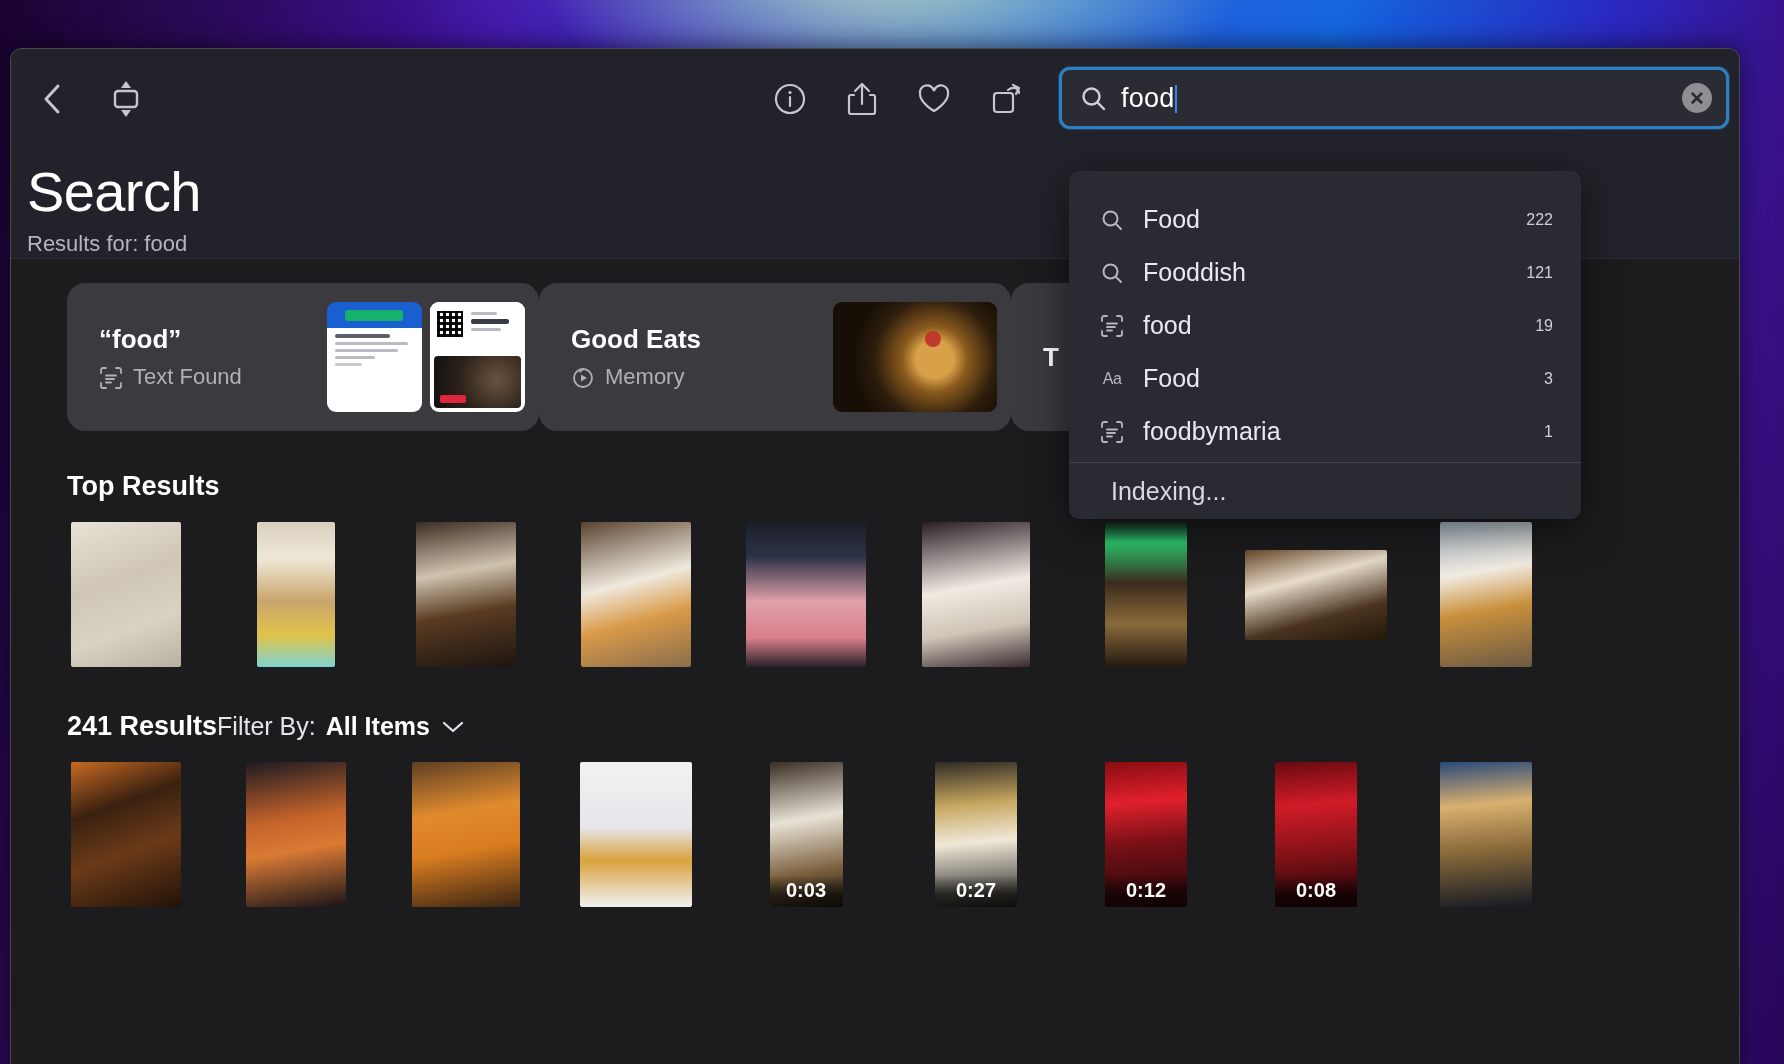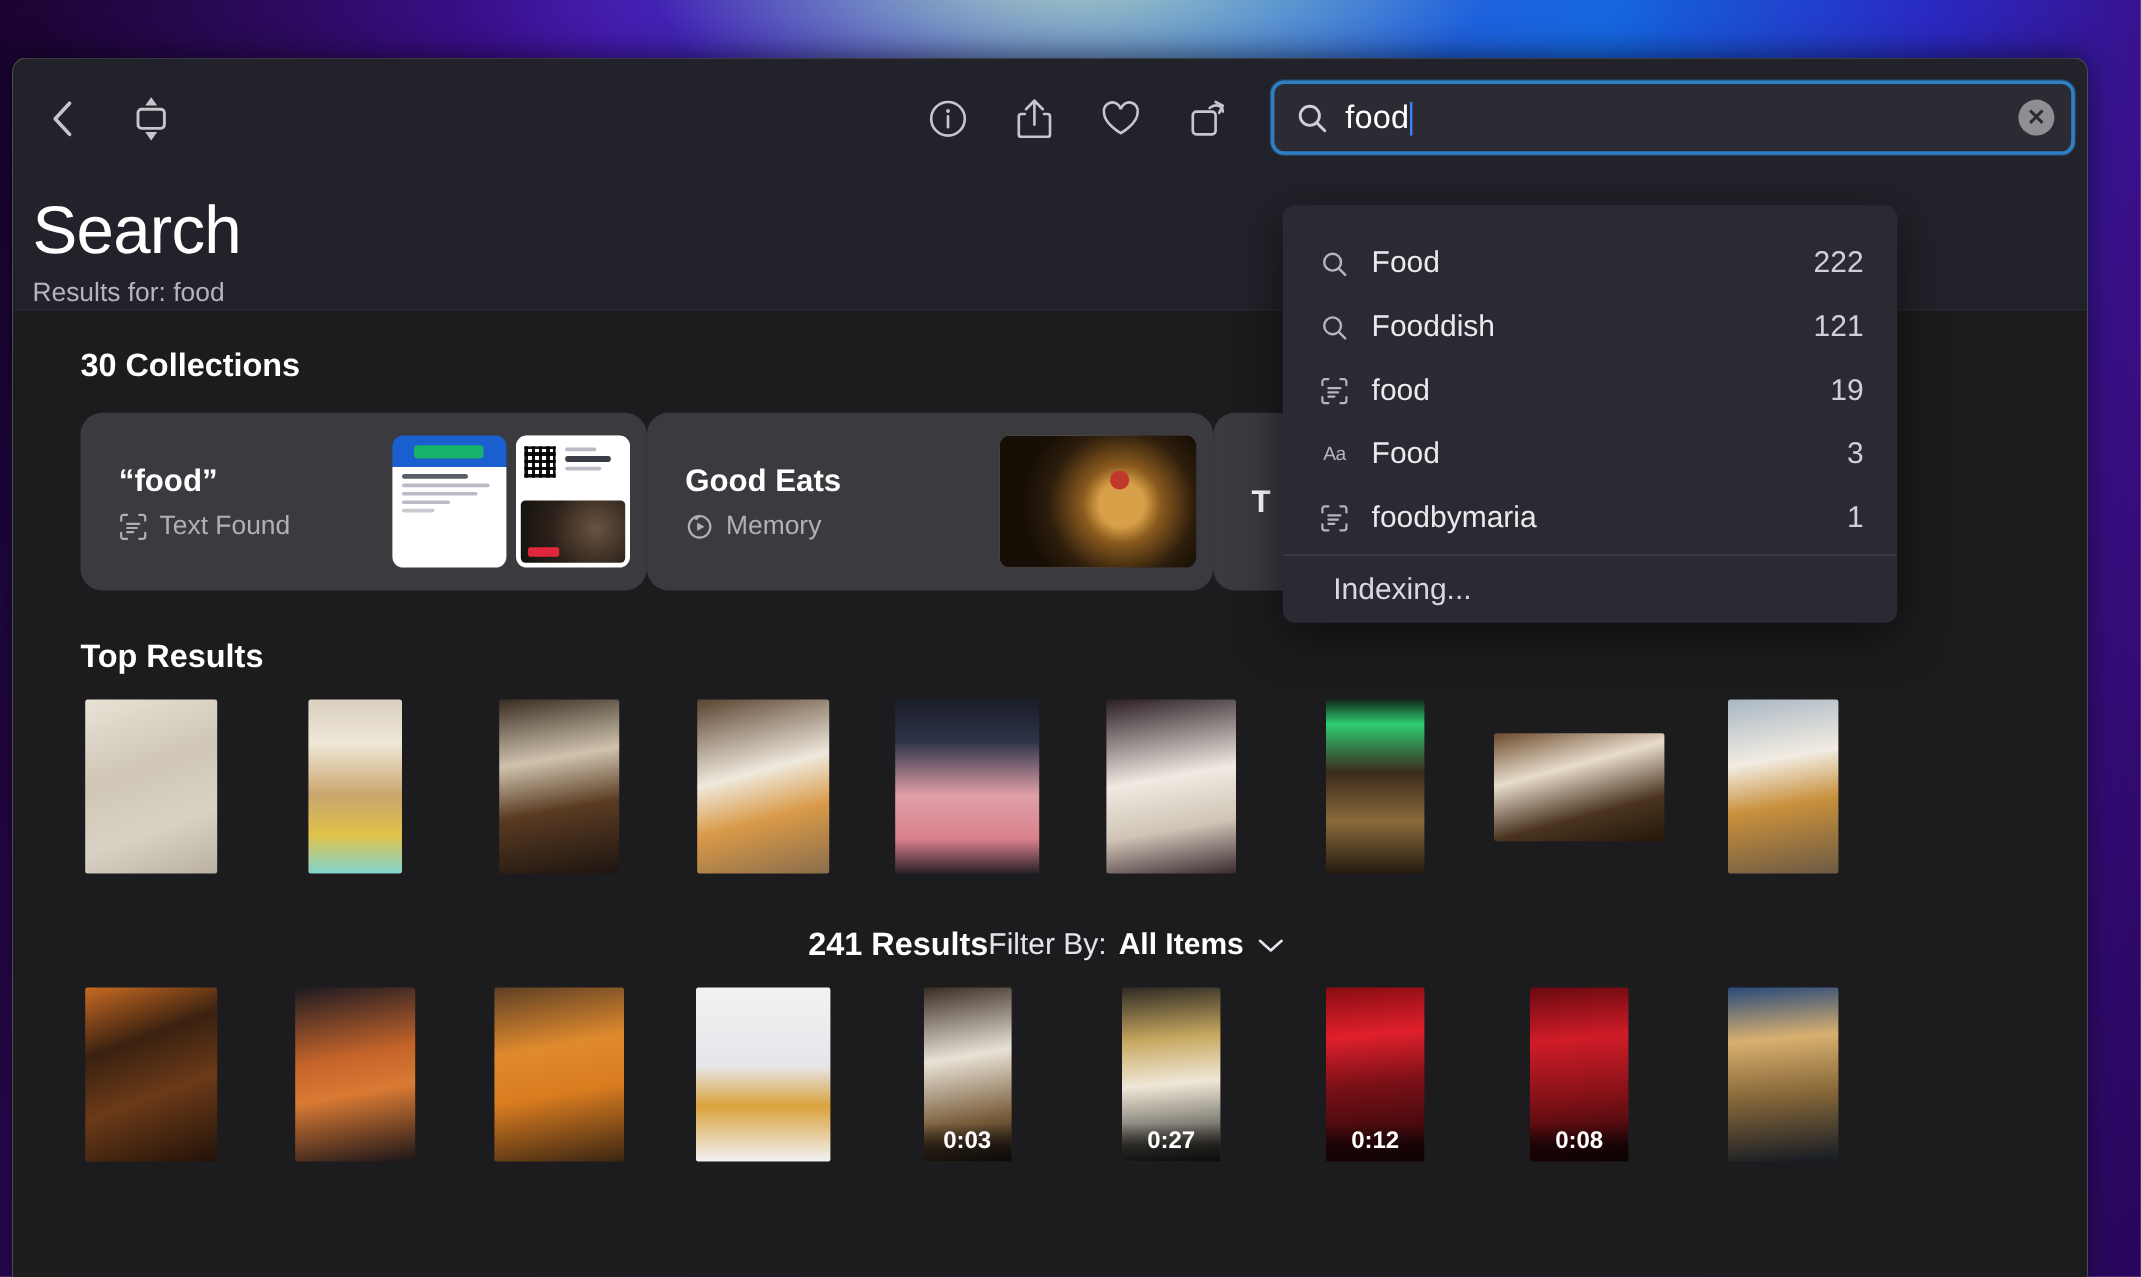--- a/index.html
+++ b/index.html
@@ -226,21 +226,21 @@
   .dur-badge {
     position: absolute; left: 0; right: 0; bottom: 0;
     padding: 4px 0 5px 0;
     text-align: center;
     font-size: 20px; font-weight: bold; color: #ffffff;
     background: linear-gradient(rgba(0,0,0,0) 0%, rgba(0,0,0,0.55) 60%);
   }
 
   
   #results-header {
-    display: flex; align-items: center; justify-content: center;
+    display: flex; align-items: center; justify-content: flex-start;
     margin-top: 44px; padding-right: 60px;
   }
   #filter-by {
     display: flex; align-items: center; gap: 10px;
     font-size: 25px; color: #ffffff;
   }
   #filter-by .label { color: #e4e4e9; }
   #filter-by .value { font-weight: bold; }
 
   
@@ -259,21 +259,21 @@
     display: flex; align-items: center;
     padding: 0 28px 0 30px;
     gap: 18px;
   }
   .sugg-icon {
     width: 26px; height: 26px; flex: none;
     display:flex; align-items:center; justify-content:center;
     color: #b6b6be;
   }
   .sugg-label { flex: 1; font-size: 25px; color: #e9e9ee; }
-  .sugg-count { font-size: 25px; color: #cfcfd6; }
+  .sugg-count { font-size: 16px; color: #cfcfd6; }
   #sugg-divider { height: 1px; background: #43434c; margin: 4px 0 0 0; }
   #sugg-footer {
     height: 56px;
     display: flex; align-items: center;
     padding-left: 42px;
     font-size: 25px; color: #d8d8de;
   }
   .aa-glyph { font-size: 16px; letter-spacing: -0.5px; color:#b6b6be; }
 </style>
 </head>
@@ -339,21 +339,20 @@
         <span id="search-clear">✕</span>
       </div>
     </div>
 
     <div id="page-title">Search</div>
     <div id="results-for">Results for: food</div>
   </div>
 
   <div id="content">
 
-    <div class="section-title" id="collections-title">30 Collections</div>
 
     <div id="collection-cards">
 
       <div class="coll-card">
         <div class="coll-text">
           <div class="coll-name">“food”</div>
           <div class="coll-sub">
             <span style="display:flex;">
               <svg width="24" height="24" viewBox="0 0 24 24" fill="none" stroke="currentColor" stroke-width="1.8" stroke-linecap="round">
                 <path d="M2 7V4a2 2 0 0 1 2-2h3M22 7V4a2 2 0 0 0-2-2h-3M2 17v3a2 2 0 0 0 2 2h3M22 17v3a2 2 0 0 1-2 2h-3"></path>

